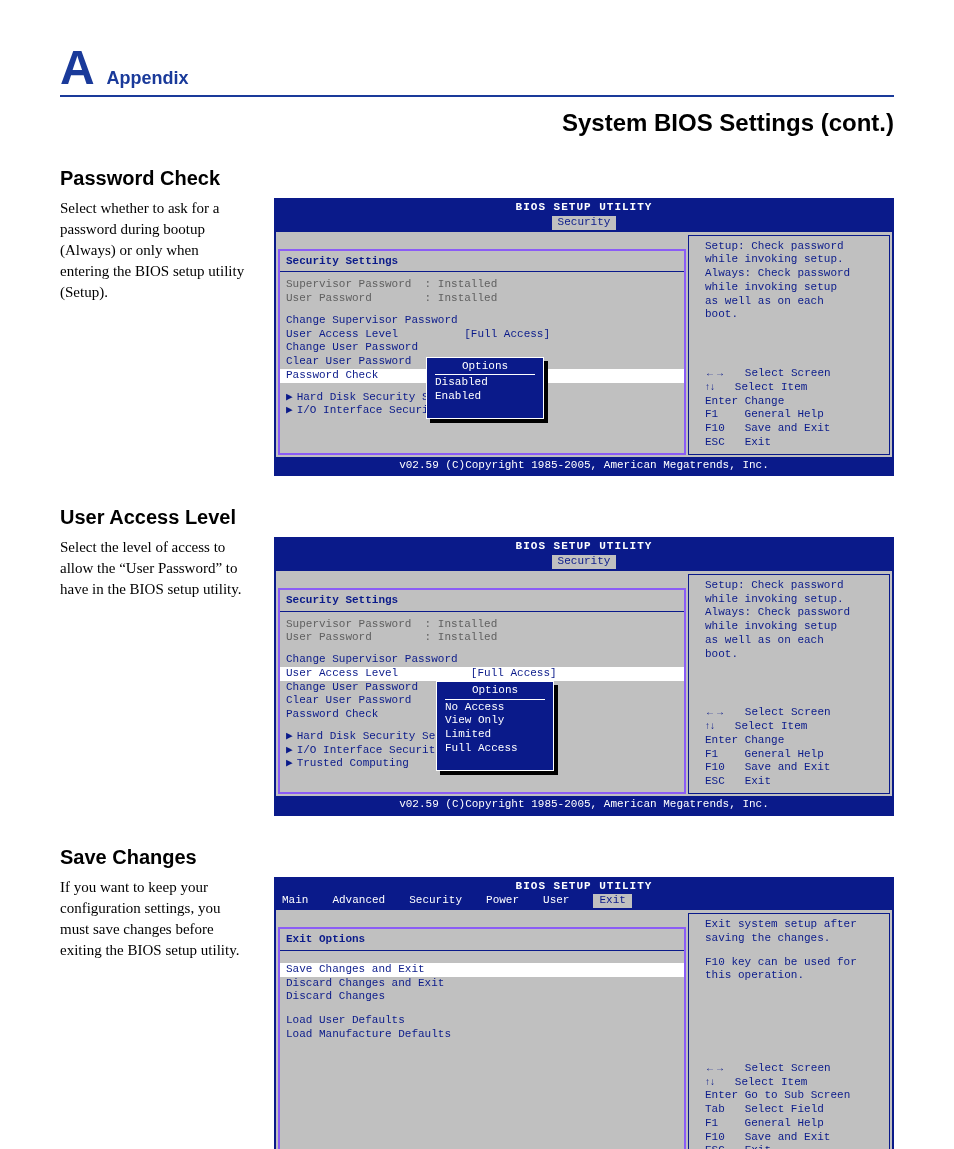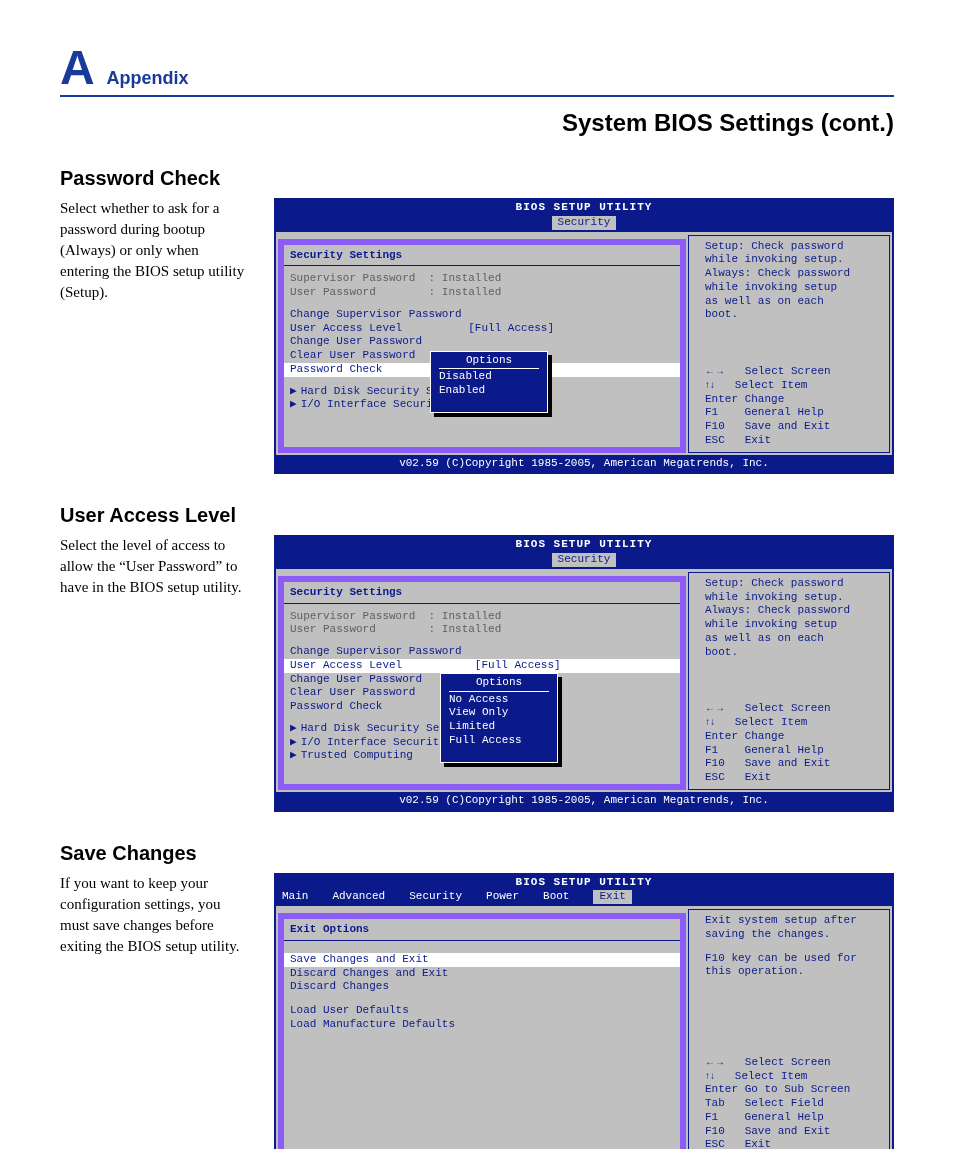--- a/index.html
+++ b/index.html
@@ -87,22 +87,22 @@
     padding: 0 6px;
   }
   .bios .body {
     display: flex;
     background: #c0c0c0;
     color: #0a1a8a;
     border-top: 1px solid #c0c0c0;
   }
   .bios .left {
     flex: 1;
-    border: 6px solid #8b5cf6;
-    margin: 6px 2px 2px 2px;
+    border: 2px solid #8b5cf6;
+    margin: 16px 2px 2px 2px;
     padding: 4px 6px 8px 6px;
     position: relative;
     min-height: 190px;
   }
   .bios .right {
     width: 178px;
     border: 1px solid #0a1a8a;
     margin: 2px 2px 2px 0;
     padding: 4px 6px 4px 16px;
     display: flex;
@@ -276,21 +276,21 @@
   <div class="desc">
     <p style="margin-top:0">If you want to keep your configuration settings, you must save changes before exiting the BIOS setup utility.</p>
   </div>
   <div class="bios">
     <div class="title">BIOS SETUP UTILITY</div>
     <div class="tabs">
       <span class="tab">Main</span>
       <span class="tab">Advanced</span>
       <span class="tab">Security</span>
       <span class="tab">Power</span>
-      <span class="tab">Boot</span>
+      <span class="tab">User</span>
       <span class="tab active">Exit</span>
     </div>
     <div class="body">
       <div class="left" style="min-height:220px;">
         <div class="sec-head">Exit Options</div>
         <div style="height:6px"></div>
         <div class="line" style="background:#fff;color:#0a1a8a;margin:0 -6px;padding:0 6px;">Save Changes and Exit</div>
         <div class="line blue">Discard Changes and Exit</div>
         <div class="line blue">Discard Changes</div>
         <div style="height:10px"></div>

